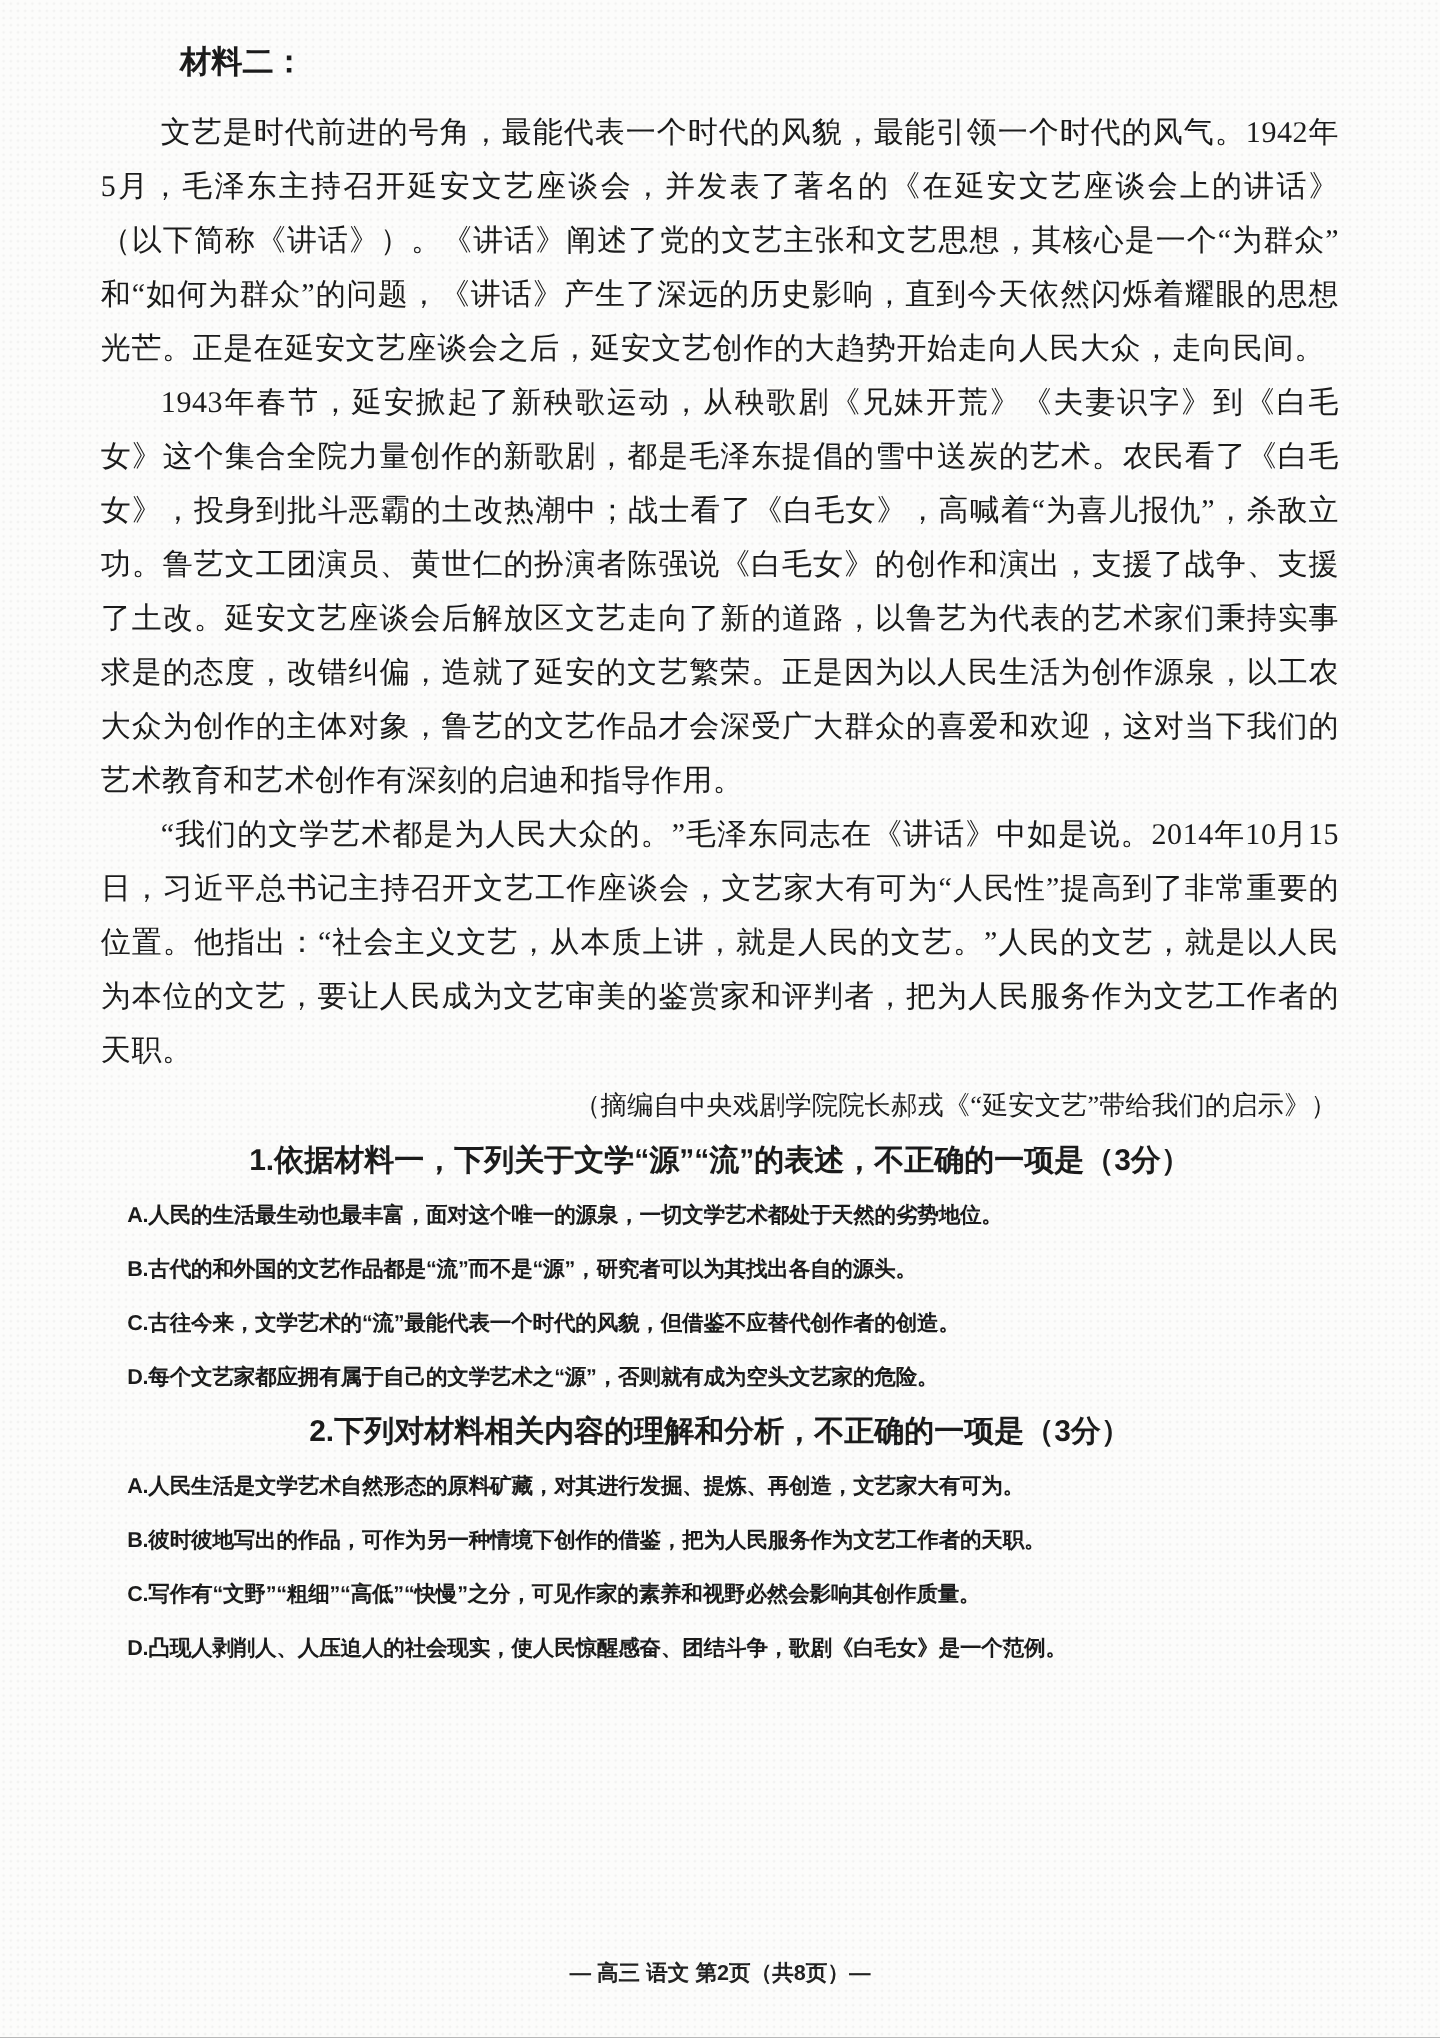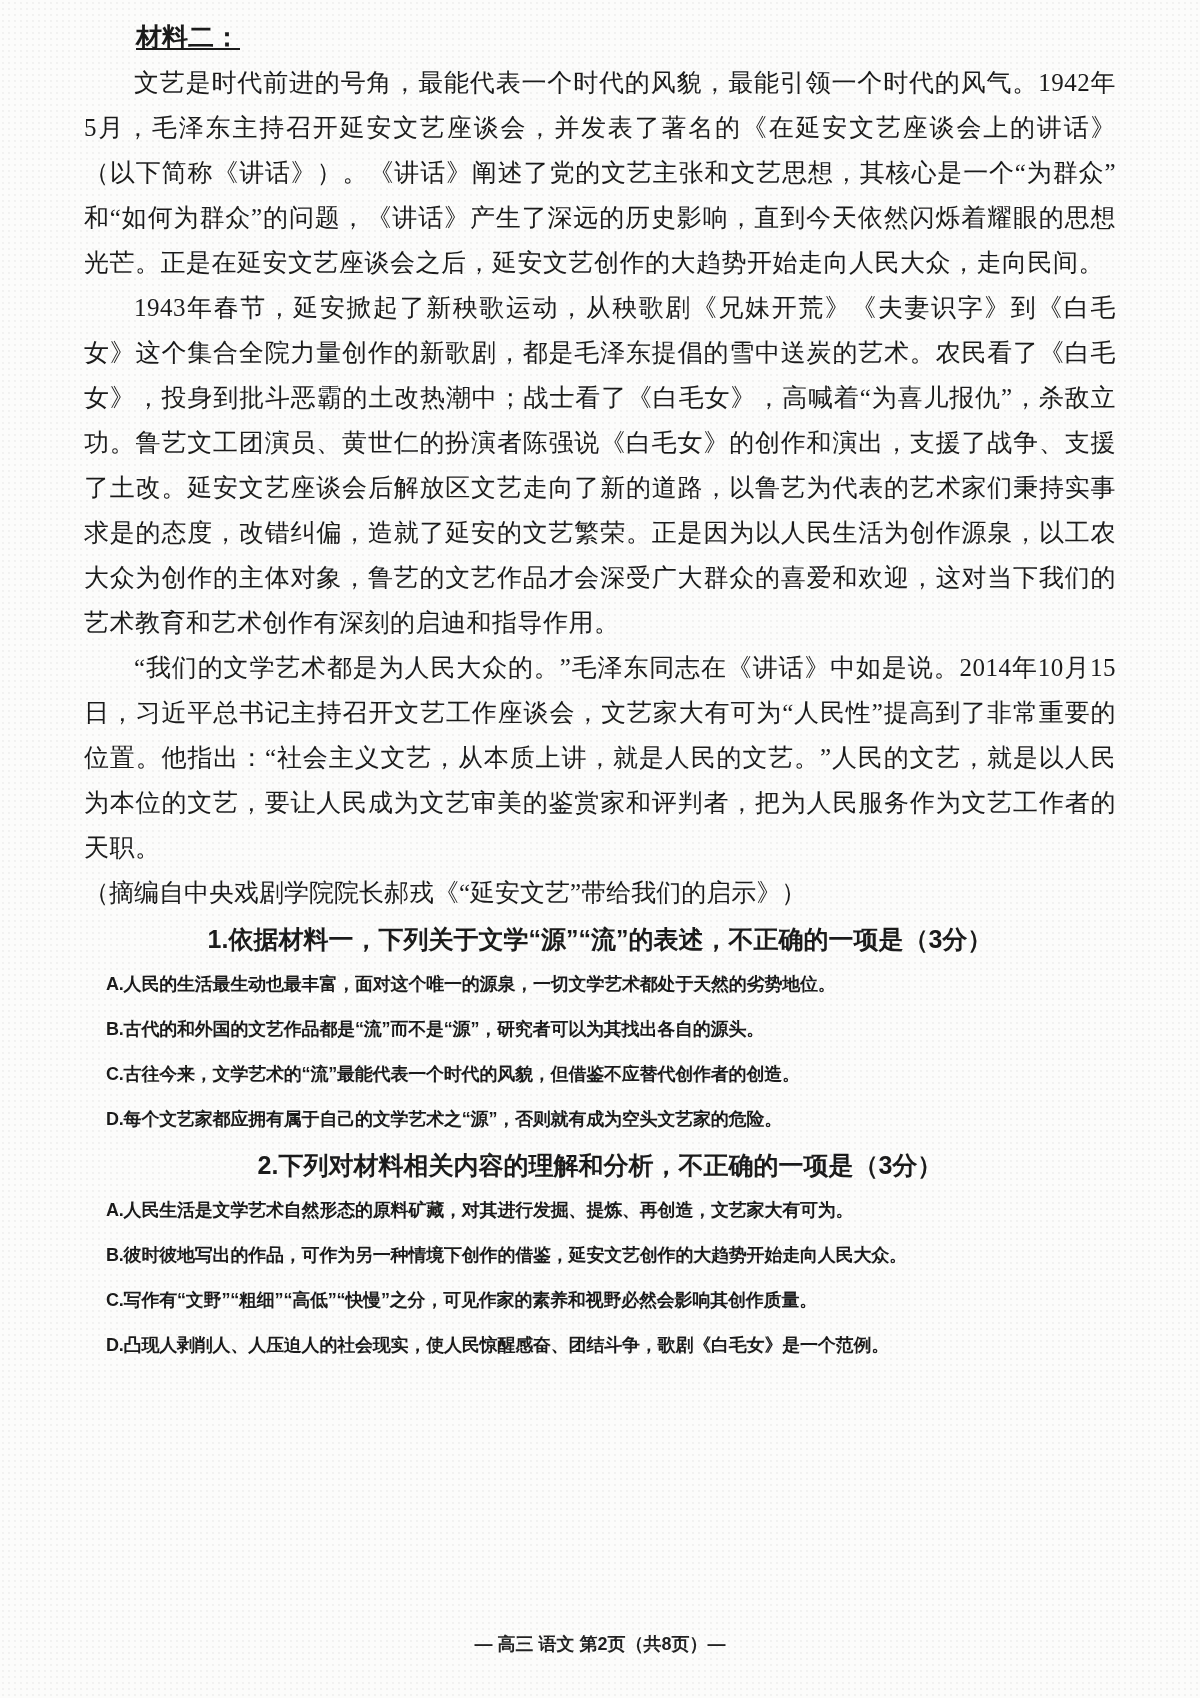--- a/index.html
+++ b/index.html
@@ -19,36 +19,35 @@
     background-size: 6px 6px;
     color: #1b1b1b;
     overflow: hidden;
     font-family: "Liberation Serif", serif;
   }
   .section-label {
     font-size: 26px;
     line-height: 44px;
     font-weight: bold;
     text-indent: 2em;
-    margin: 0;
-    text-decoration: underline;
+    margin: 14px;
   }
   .para {
     margin: 0;
     font-size: 25px;
     line-height: 45px;
     text-indent: 2em;
     text-align: justify;
     letter-spacing: 0.5px;
   }
   .attribution {
     margin: 0;
-    font-size: 25px;
+    font-size: 22px;
     line-height: 46px;
-    text-align: left;
+    text-align: right;
     padding-right: 2px;
   }
   .question {
     font-family: "Liberation Sans", sans-serif;
     font-weight: bold;
   }
   .stem {
     margin: 0;
     font-size: 25px;
     line-height: 46px;
@@ -94,20 +93,20 @@
     <p class="stem">1.依据材料一，下列关于文学“源”“流”的表述，不正确的一项是（3分）</p>
     <p class="option">A.人民的生活最生动也最丰富，面对这个唯一的源泉，一切文学艺术都处于天然的劣势地位。</p>
     <p class="option">B.古代的和外国的文艺作品都是“流”而不是“源”，研究者可以为其找出各自的源头。</p>
     <p class="option">C.古往今来，文学艺术的“流”最能代表一个时代的风貌，但借鉴不应替代创作者的创造。</p>
     <p class="option">D.每个文艺家都应拥有属于自己的文学艺术之“源”，否则就有成为空头文艺家的危险。</p>
   </div>
 
   <div class="question">
     <p class="stem">2.下列对材料相关内容的理解和分析，不正确的一项是（3分）</p>
     <p class="option">A.人民生活是文学艺术自然形态的原料矿藏，对其进行发掘、提炼、再创造，文艺家大有可为。</p>
-    <p class="option">B.彼时彼地写出的作品，可作为另一种情境下创作的借鉴，延安文艺创作的大趋势开始走向人民大众。</p>
+    <p class="option">B.彼时彼地写出的作品，可作为另一种情境下创作的借鉴，把为人民服务作为文艺工作者的天职。</p>
     <p class="option">C.写作有“文野”“粗细”“高低”“快慢”之分，可见作家的素养和视野必然会影响其创作质量。</p>
     <p class="option">D.凸现人剥削人、人压迫人的社会现实，使人民惊醒感奋、团结斗争，歌剧《白毛女》是一个范例。</p>
   </div>
 
   <div class="footer">— 高三  语文  第2页（共8页）—</div>
 
 </div>
 
 </body></html>

